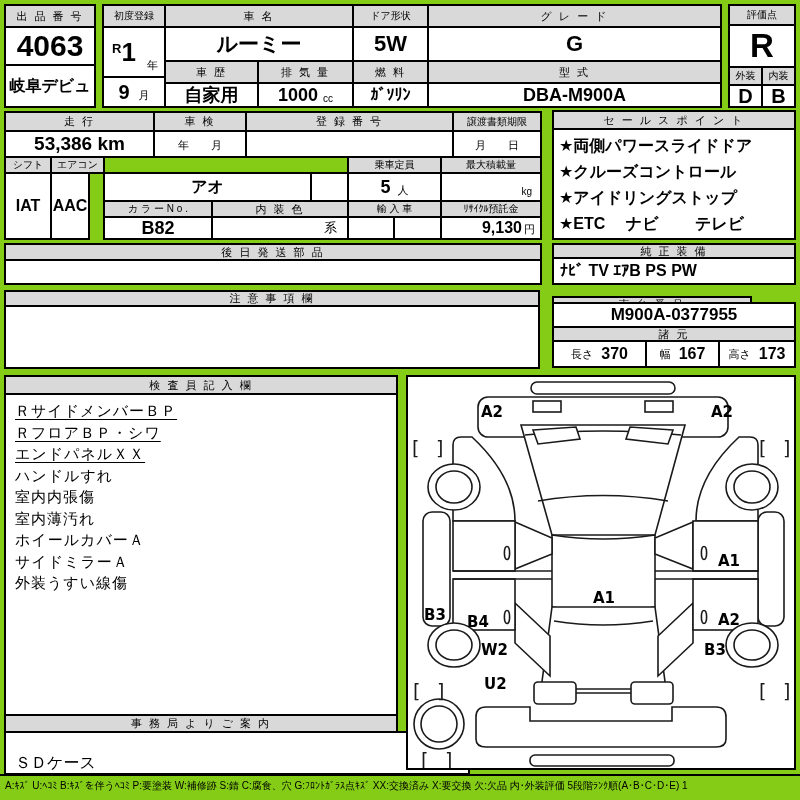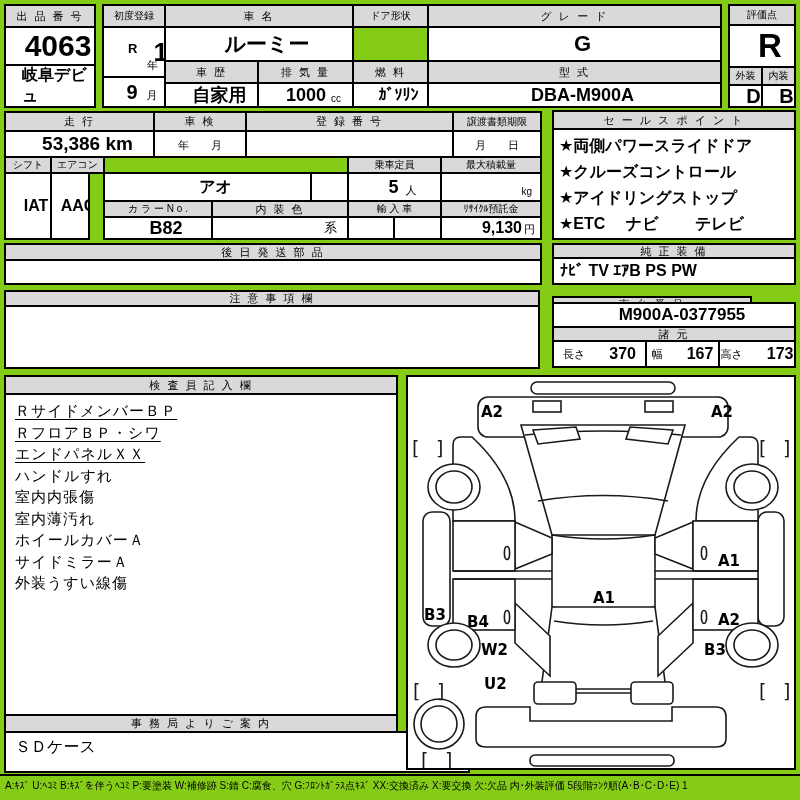--- a/index.html
+++ b/index.html
@@ -2,21 +2,21 @@
 <html><head>
 <meta charset="utf-8">
 <style>
   html,body{margin:0;padding:0;background:#fff;}
   #sheet{position:relative;width:800px;height:800px;background:#84cc16;
          font-family:"Liberation Sans","DejaVu Sans",sans-serif;color:#000;}
   .c{position:absolute;box-sizing:border-box;border:2px solid #000;background:#fff;
      display:flex;align-items:center;justify-content:center;overflow:hidden;}
   .h{background:#d9d9d9;font-size:11px;letter-spacing:2px;}
   .hs0{letter-spacing:0;font-size:10px;}
-  .b{font-weight:bold;padding-left:16px;}
+  .b{font-weight:bold;}
   .blk{display:block;}
   .insp-line{display:block;font-size:15px;line-height:21.5px;letter-spacing:1px;}
   .ul{text-decoration:underline;text-underline-offset:3px;}
   .sales-line{display:block;font-size:16px;font-weight:bold;line-height:26px;white-space:nowrap;}
   svg text{font-family:"DejaVu Sans","Liberation Sans",sans-serif;}
   .dmg{font-size:15px;font-weight:bold;}
   .brkt{font-size:19px;font-weight:normal;}
 </style>
 </head>
 <body>
@@ -35,20 +35,21 @@
   <div class="c" style="left:102px;top:26px;width:64px;height:52px;justify-content:flex-start;padding-left:8px">
     <span class="b" style="font-size:13px;margin-top:-8px">R</span>
     <span class="b" style="font-size:26px">1</span>
     <span style="font-size:11px;position:absolute;right:6px;bottom:3px">年</span>
   </div>
   <div class="c" style="left:102px;top:76px;width:64px;height:32px;gap:9px">
     <span class="b" style="font-size:20px">9</span>
     <span style="font-size:11px;margin-top:6px">月</span>
   </div>
   <div class="c b" style="left:164px;top:26px;width:190px;height:36px;font-size:21px">ルーミー</div>
+  <div class="c b" style="left:352px;top:26px;width:77px;height:36px;font-size:22px">5W</div>
   <div class="c b" style="left:427px;top:26px;width:295px;height:36px;font-size:22px">G</div>
 
   <div class="c h" style="left:164px;top:60px;width:95px;height:24px">車 歴</div>
   <div class="c h" style="left:257px;top:60px;width:97px;height:24px">排 気 量</div>
   <div class="c h" style="left:352px;top:60px;width:77px;height:24px">燃 料</div>
   <div class="c h" style="left:427px;top:60px;width:295px;height:24px">型 式</div>
 
   <div class="c b" style="left:164px;top:82px;width:95px;height:26px;font-size:18px">自家用</div>
   <div class="c" style="left:257px;top:82px;width:97px;height:26px;gap:5px">
     <span class="b" style="font-size:18px">1000</span>
@@ -146,21 +147,21 @@
       <span class="insp-line">ハンドルすれ</span>
       <span class="insp-line">室内内張傷</span>
       <span class="insp-line">室内薄汚れ</span>
       <span class="insp-line">ホイールカバーＡ</span>
       <span class="insp-line">サイドミラーＡ</span>
       <span class="insp-line">外装うすい線傷</span>
     </div>
   </div>
 
   <div class="c h" style="left:4px;top:714px;width:394px;height:19px">事 務 局 よ り ご 案 内</div>
-  <div class="c" style="left:4px;top:731px;width:466px;height:42px;align-items:flex-start;justify-content:flex-start;padding:4px 9px;font-size:16px">ＳＤケース</div>
+  <div class="c" style="left:4px;top:731px;width:466px;height:42px;align-items:flex-start;justify-content:flex-start;padding:20px 9px;font-size:16px">ＳＤケース</div>
 
   <div class="c" style="left:406px;top:375px;width:390px;height:395px;padding:0">
     <svg width="386" height="391" viewBox="0 0 386 391" fill="none" stroke="#1a1a1a" stroke-width="1.6">
 
       <rect x="123" y="5" width="144" height="12" rx="6" fill="#fff"></rect>
       <rect x="70" y="20" width="250" height="40" rx="10" fill="#fff"></rect>
       <rect x="125" y="24" width="28" height="11" fill="#fff"></rect>
       <rect x="237" y="24" width="28" height="11" fill="#fff"></rect>
 
       <polygon points="113,48 277,48 247,158 144,158" fill="#fff"></polygon>

